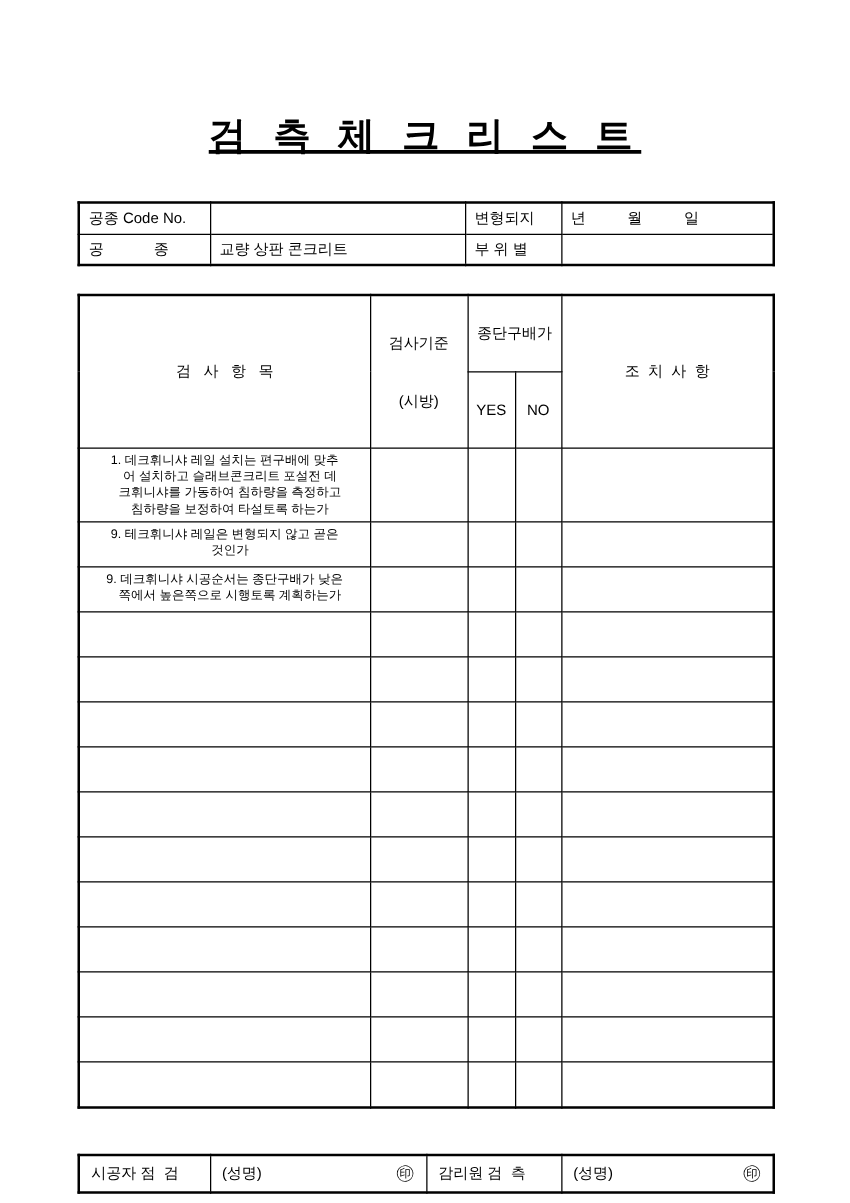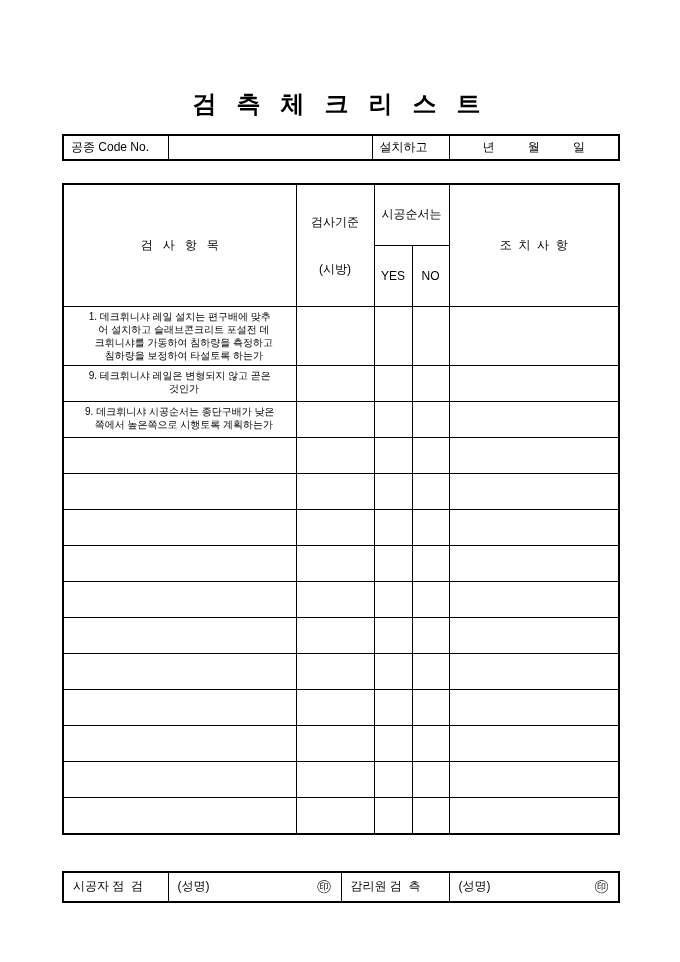--- a/index.html
+++ b/index.html
@@ -6,33 +6,34 @@
   html, body { background: #ffffff; }
   body {
     width: 680px; height: 962px;
     color: #000;
     font-family: "Liberation Sans", "DejaVu Sans", sans-serif;
   }
   .page { width: 680px; height: 962px; padding: 88px 62px 0 62px; }
   .title {
     text-align: center;
     font-family: "Liberation Serif", "DejaVu Serif", serif;
-    font-size: 24px;
+    font-size: 30px;
     font-weight: bold;
     letter-spacing: 7px;
-    margin-bottom: 14px;
+    margin-bottom: 32px;
+    text-decoration: underline;
   }
   table { border-collapse: collapse; width: 100%; table-layout: fixed; }
   .tbl { border: 2px solid #000; }
   td, th { border: 1px solid #000; font-size: 12px; font-weight: normal; vertical-align: middle; }
 
   
   .header-tbl td { height: 25px; padding: 2px 7px; margin-left: 12px; }
   .header-tbl .lbl { white-space: pre; text-align: left; }
-  .header-tbl .val { text-align: center; white-space: pre; }
+  .header-tbl .val { white-space: pre; }
 
   
   .main-tbl { margin-top: 22px; }
   .main-tbl th { height: 23px; text-align: center; white-space: pre; }
   .main-tbl th.std div { line-height: 1.55; }
   .main-tbl tbody td { height: 36px; padding: 2px 4px; }
   .main-tbl tbody td.item-cell {
     white-space: pre-wrap;
     font-size: 10px;
     line-height: 1.3;
@@ -59,42 +60,48 @@
     <colgroup>
       <col style="width:105px">
         <col style="width:204px">
         <col style="width:77px">
         <col style="width:170px">
     </colgroup>
     <tbody>
       <tr>
         <td class="lbl">공종 Code No.</td>
         <td class="val"></td>
-        <td class="lbl">설치하고</td>
+        <td class="lbl">변형되지</td>
         <td class="val">년          월          일</td>
+      </tr>
+      <tr>
+        <td class="lbl">공            종</td>
+        <td class="val">교량 상판 콘크리트</td>
+        <td class="lbl">부 위 별</td>
+        <td class="val"></td>
       </tr>
     </tbody>
   </table>
 
   <table class="tbl main-tbl">
     <colgroup>
       <col style="width:233px">
         <col style="width:78px">
         <col style="width:38px">
         <col style="width:37px">
         <col style="width:170px">
     </colgroup>
     <thead>
       <tr>
         <th rowspan="2">검   사   항   목</th>
         <th rowspan="2" class="std">
           <div>검사기준</div>
           <div>(시방)</div>
         </th>
-        <th colspan="2">시공순서는</th>
+        <th colspan="2">종단구배가</th>
         <th rowspan="2">조  치  사  항</th>
       </tr>
       <tr>
         <th>YES</th>
         <th>NO</th>
       </tr>
     </thead>
     <tbody>
         <tr>
           <td class="item-cell">1. 데크휘니샤 레일 설치는 편구배에 맞추

